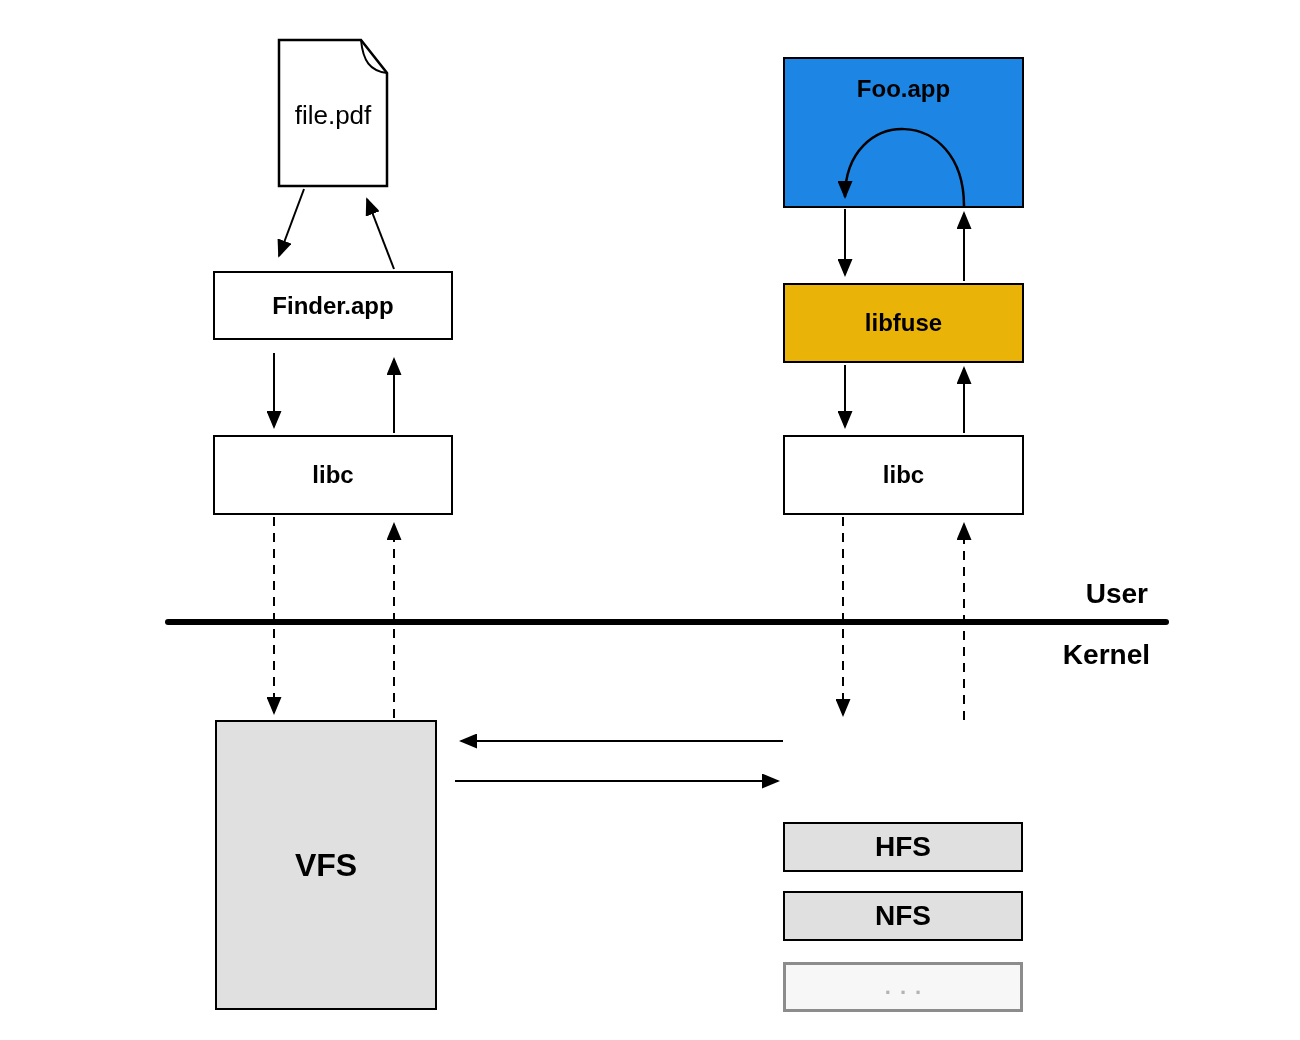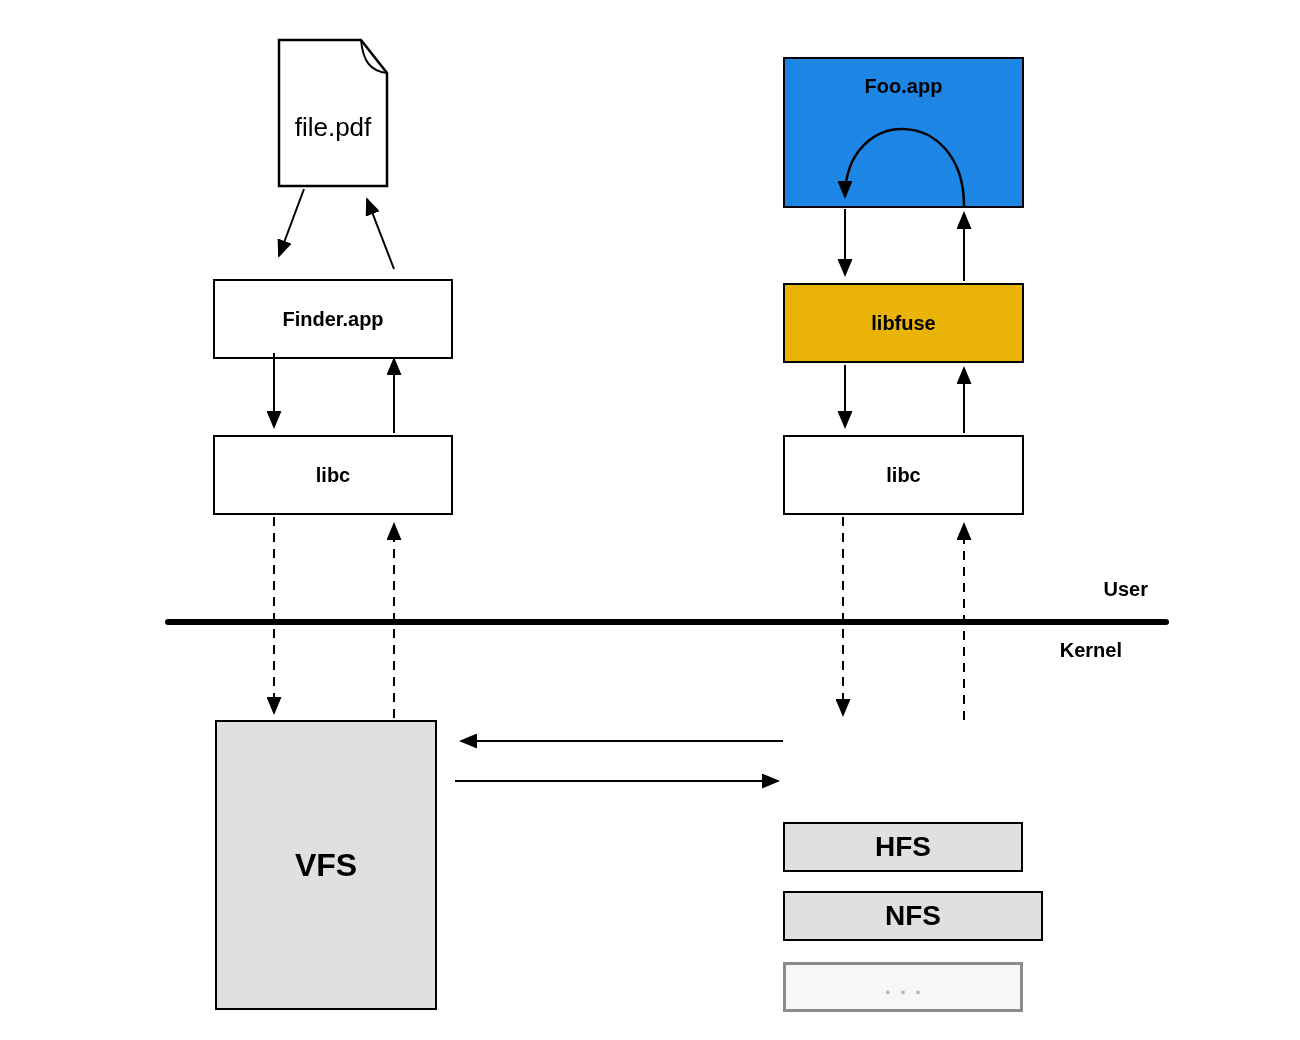--- a/index.html
+++ b/index.html
@@ -3,52 +3,52 @@
 <meta charset="utf-8">
 <style>
   html,body{margin:0;padding:0;background:#fff;}
   .canvas{
     position:relative;width:1300px;height:1040px;background:#ffffff;
     font-family:"Liberation Sans", sans-serif;color:#000;overflow:hidden;
   }
   .box{
     position:absolute;box-sizing:border-box;border:2px solid #000;
     display:flex;align-items:center;justify-content:center;
-    font-weight:bold;font-size:20px;background:#fff;
+    font-weight:bold;font-size:24px;background:#fff;
   }
   .box.gray{background:#e0e0e0;}
   .box.gold{background:#eab308;}
   .box.blue{background:#1d86e4;align-items:flex-start;padding-top:16px;}
   .box.small{font-size:28px;height:50px;}
   .box.dots{
     background:#f7f7f7;border:3px solid #8c8c8c;color:#b3b3b3;
     font-size:22px;letter-spacing:9px;padding-left:9px;height:50px;
   }
-  #finder    {left:213px;top:271px;width:240px;height:80px;margin-top:8px;}
+  #finder    {left:213px;top:271px;width:240px;height:69px;}
   #libc-left {left:213px;top:435px;width:240px;height:80px;}
   #foo       {left:783px;top:57px; width:241px;height:151px;}
   #libfuse   {left:783px;top:283px;width:241px;height:80px;}
   #libc-right{left:783px;top:435px;width:241px;height:80px;}
   #vfs       {left:215px;top:720px;width:222px;height:290px;font-size:32px;}
   #fuse      {left:783px;top:722px;width:240px;height:80px;}
   #hfs       {left:783px;top:822px;width:240px;}
-  #nfs       {left:783px;top:891px;width:260px;}
+  #nfs       {left:783px;top:891px;width:240px;}
   #dots      {left:783px;top:962px;width:240px;}
   .doc{
     position:absolute;left:277px;top:38px;width:112px;height:150px;
   }
   .doc .doc-label{
     position:absolute;left:0;top:62px;width:100%;text-align:center;
-    font-size:26px;font-weight:normal;margin-top:12px;
+    font-size:26px;font-weight:normal;
   }
   .side-label{
-    position:absolute;font-weight:bold;font-size:20px;text-align:right;
+    position:absolute;font-weight:bold;font-size:28px;text-align:right;
   }
   #user-label  {left:1040px;top:578px;width:108px;}
-  #kernel-label{left:1012px;top:639px;width:110px;}
+  #kernel-label{left:1040px;top:639px;width:110px;}
   .overlay{position:absolute;left:0;top:0;pointer-events:none;}
 </style>
 </head>
 <body>
 
 <div class="canvas">
 
   <div class="doc">
     <svg width="112" height="150" viewBox="0 0 112 150">
       <path d="M2,2 H84 L110,35 V148 H2 Z" fill="#ffffff" stroke="#000000" stroke-width="2.5"></path>

